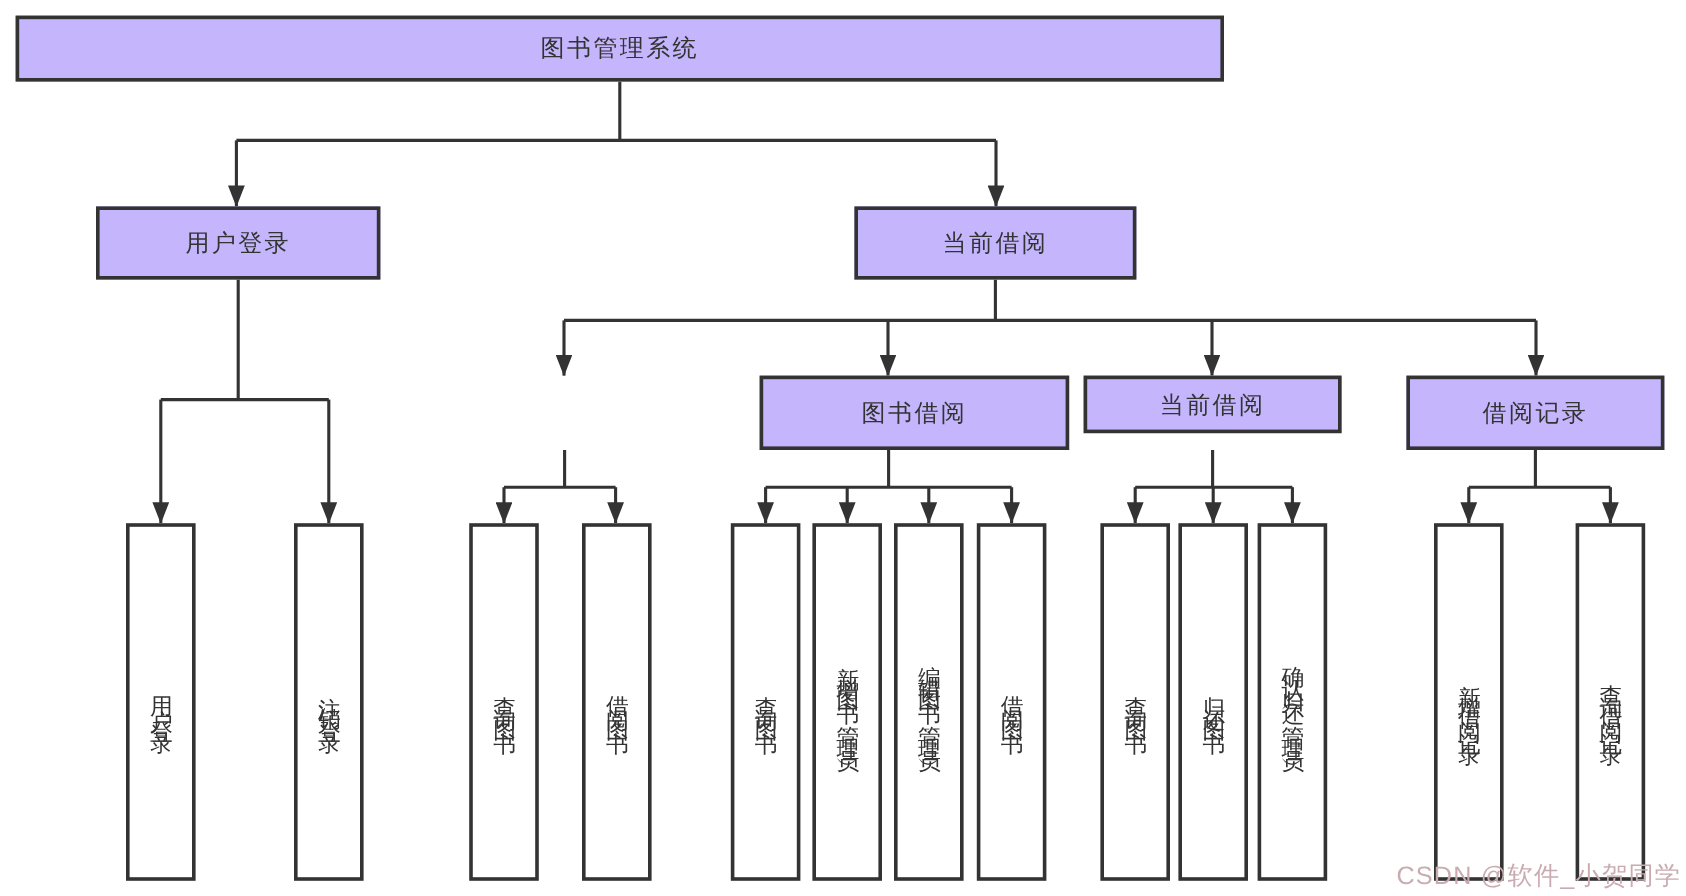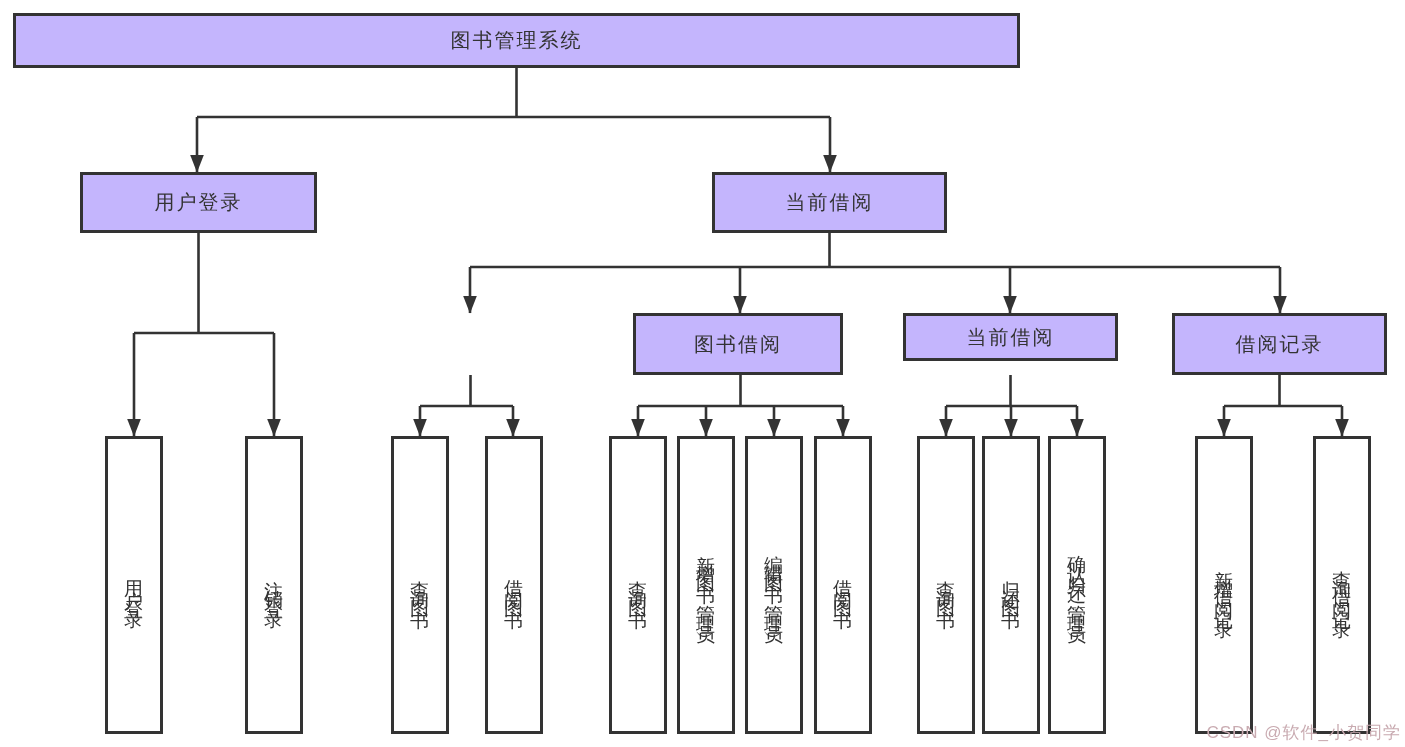--- a/index.html
+++ b/index.html
@@ -27,21 +27,21 @@
     align-items: center;
     justify-content: center;
     font-size: 20px;
     letter-spacing: 2px;
     color: #333333;
   }
   .n-root { left: 13px;  top: 13px;  width: 1007px; height: 55px; }
   .n-l2a  { left: 80px;  top: 172px; width: 237px;  height: 61px; }
   .n-l2b  { left: 712px; top: 172px; width: 235px;  height: 61px; }
   .n-l3a  { left: 363px; top: 313px; width: 215px;  height: 62px; }
-  .n-l3b  { left: 633px; top: 313px; width: 210px;  height: 62px; }
+  .n-l3b  { left: 633px; top: 313px; width: 258px;  height: 62px; }
   .n-l3c  { left: 903px; top: 313px; width: 215px;  height: 48px; }
   .n-l3d  { left: 1172px;top: 313px; width: 215px;  height: 62px; }
 
   .leaf {
     position: absolute;
     top: 436px;
     width: 58px;
     height: 298px;
     border: 3px solid var(--line, #333333);
     background: #ffffff;
@@ -69,21 +69,21 @@
   .l-f1 { left: 917px; }
   .l-f2 { left: 982px; }
   .l-f3 { left: 1048px; }
   .l-g1 { left: 1195px; }
   .l-g2 { left: 1313px; }
 
   .watermark {
     position: absolute;
     right: 4px;
     bottom: 3px;
-    font-size: 17px;
+    font-size: 21px;
     letter-spacing: 1px;
     color: #c9abb1;
     pointer-events: none;
     white-space: nowrap;
   }
 </style>
 </head>
 <body>
 
 <div class="canvas">

